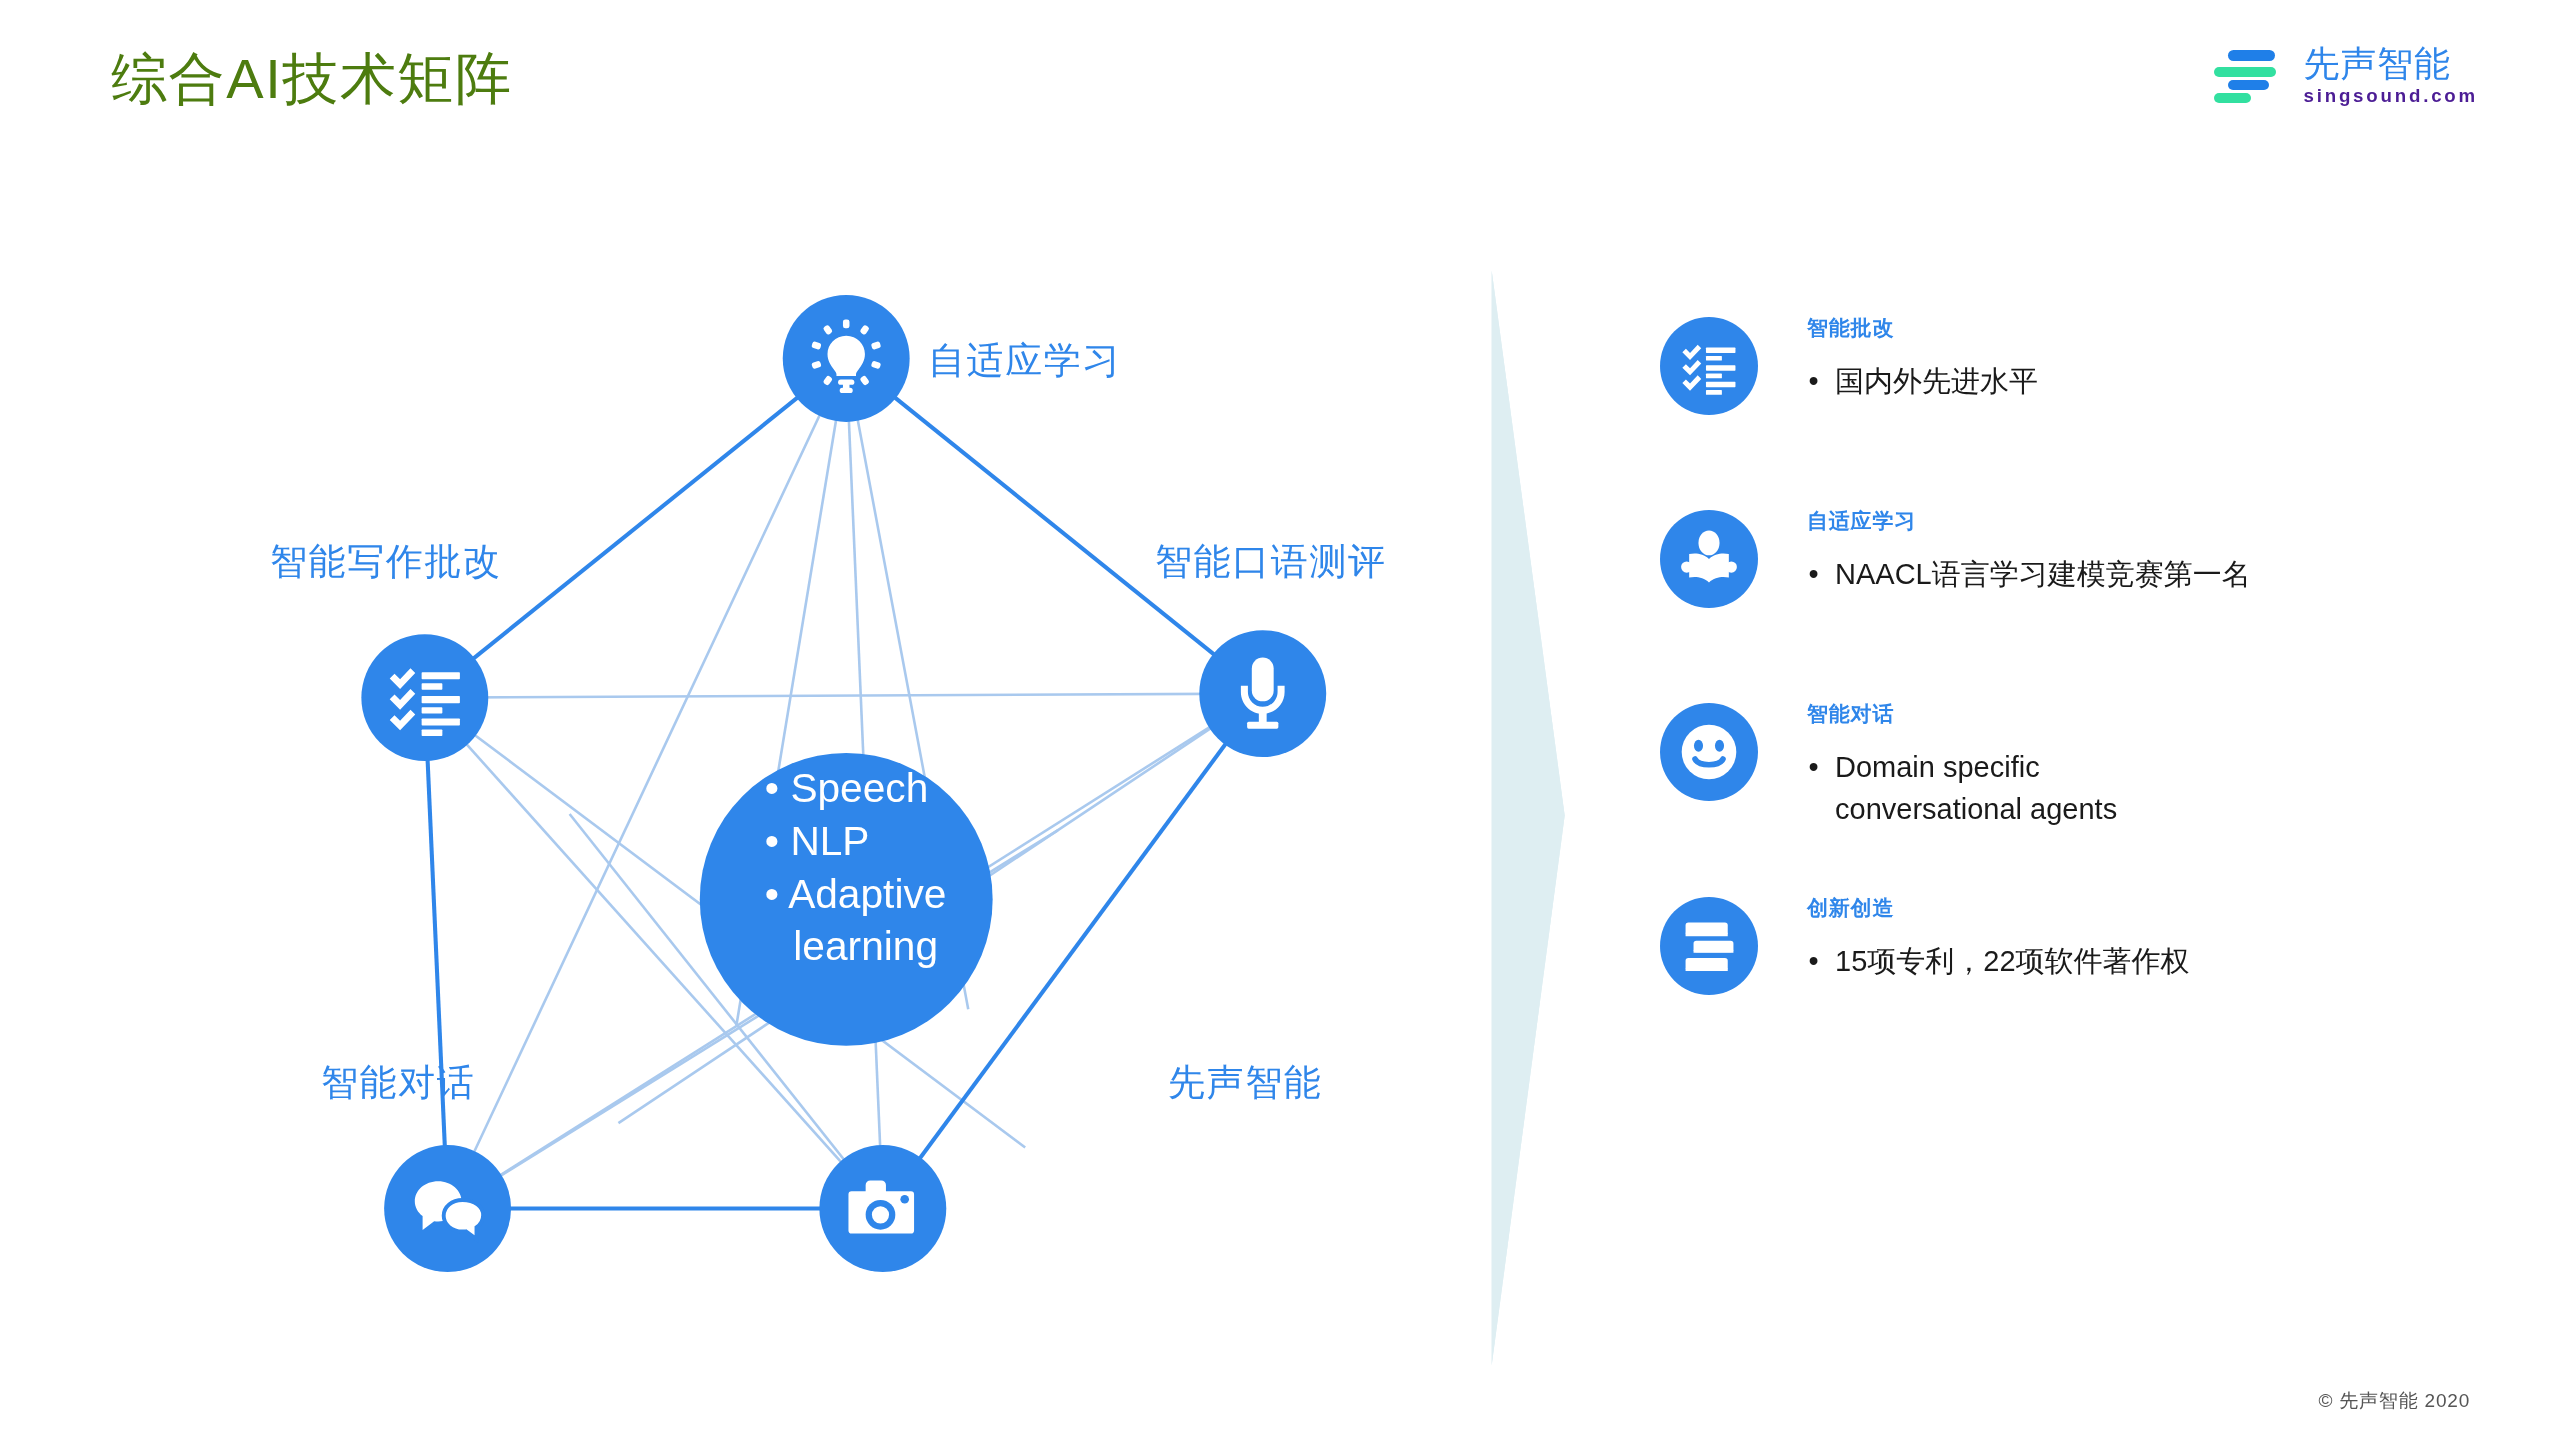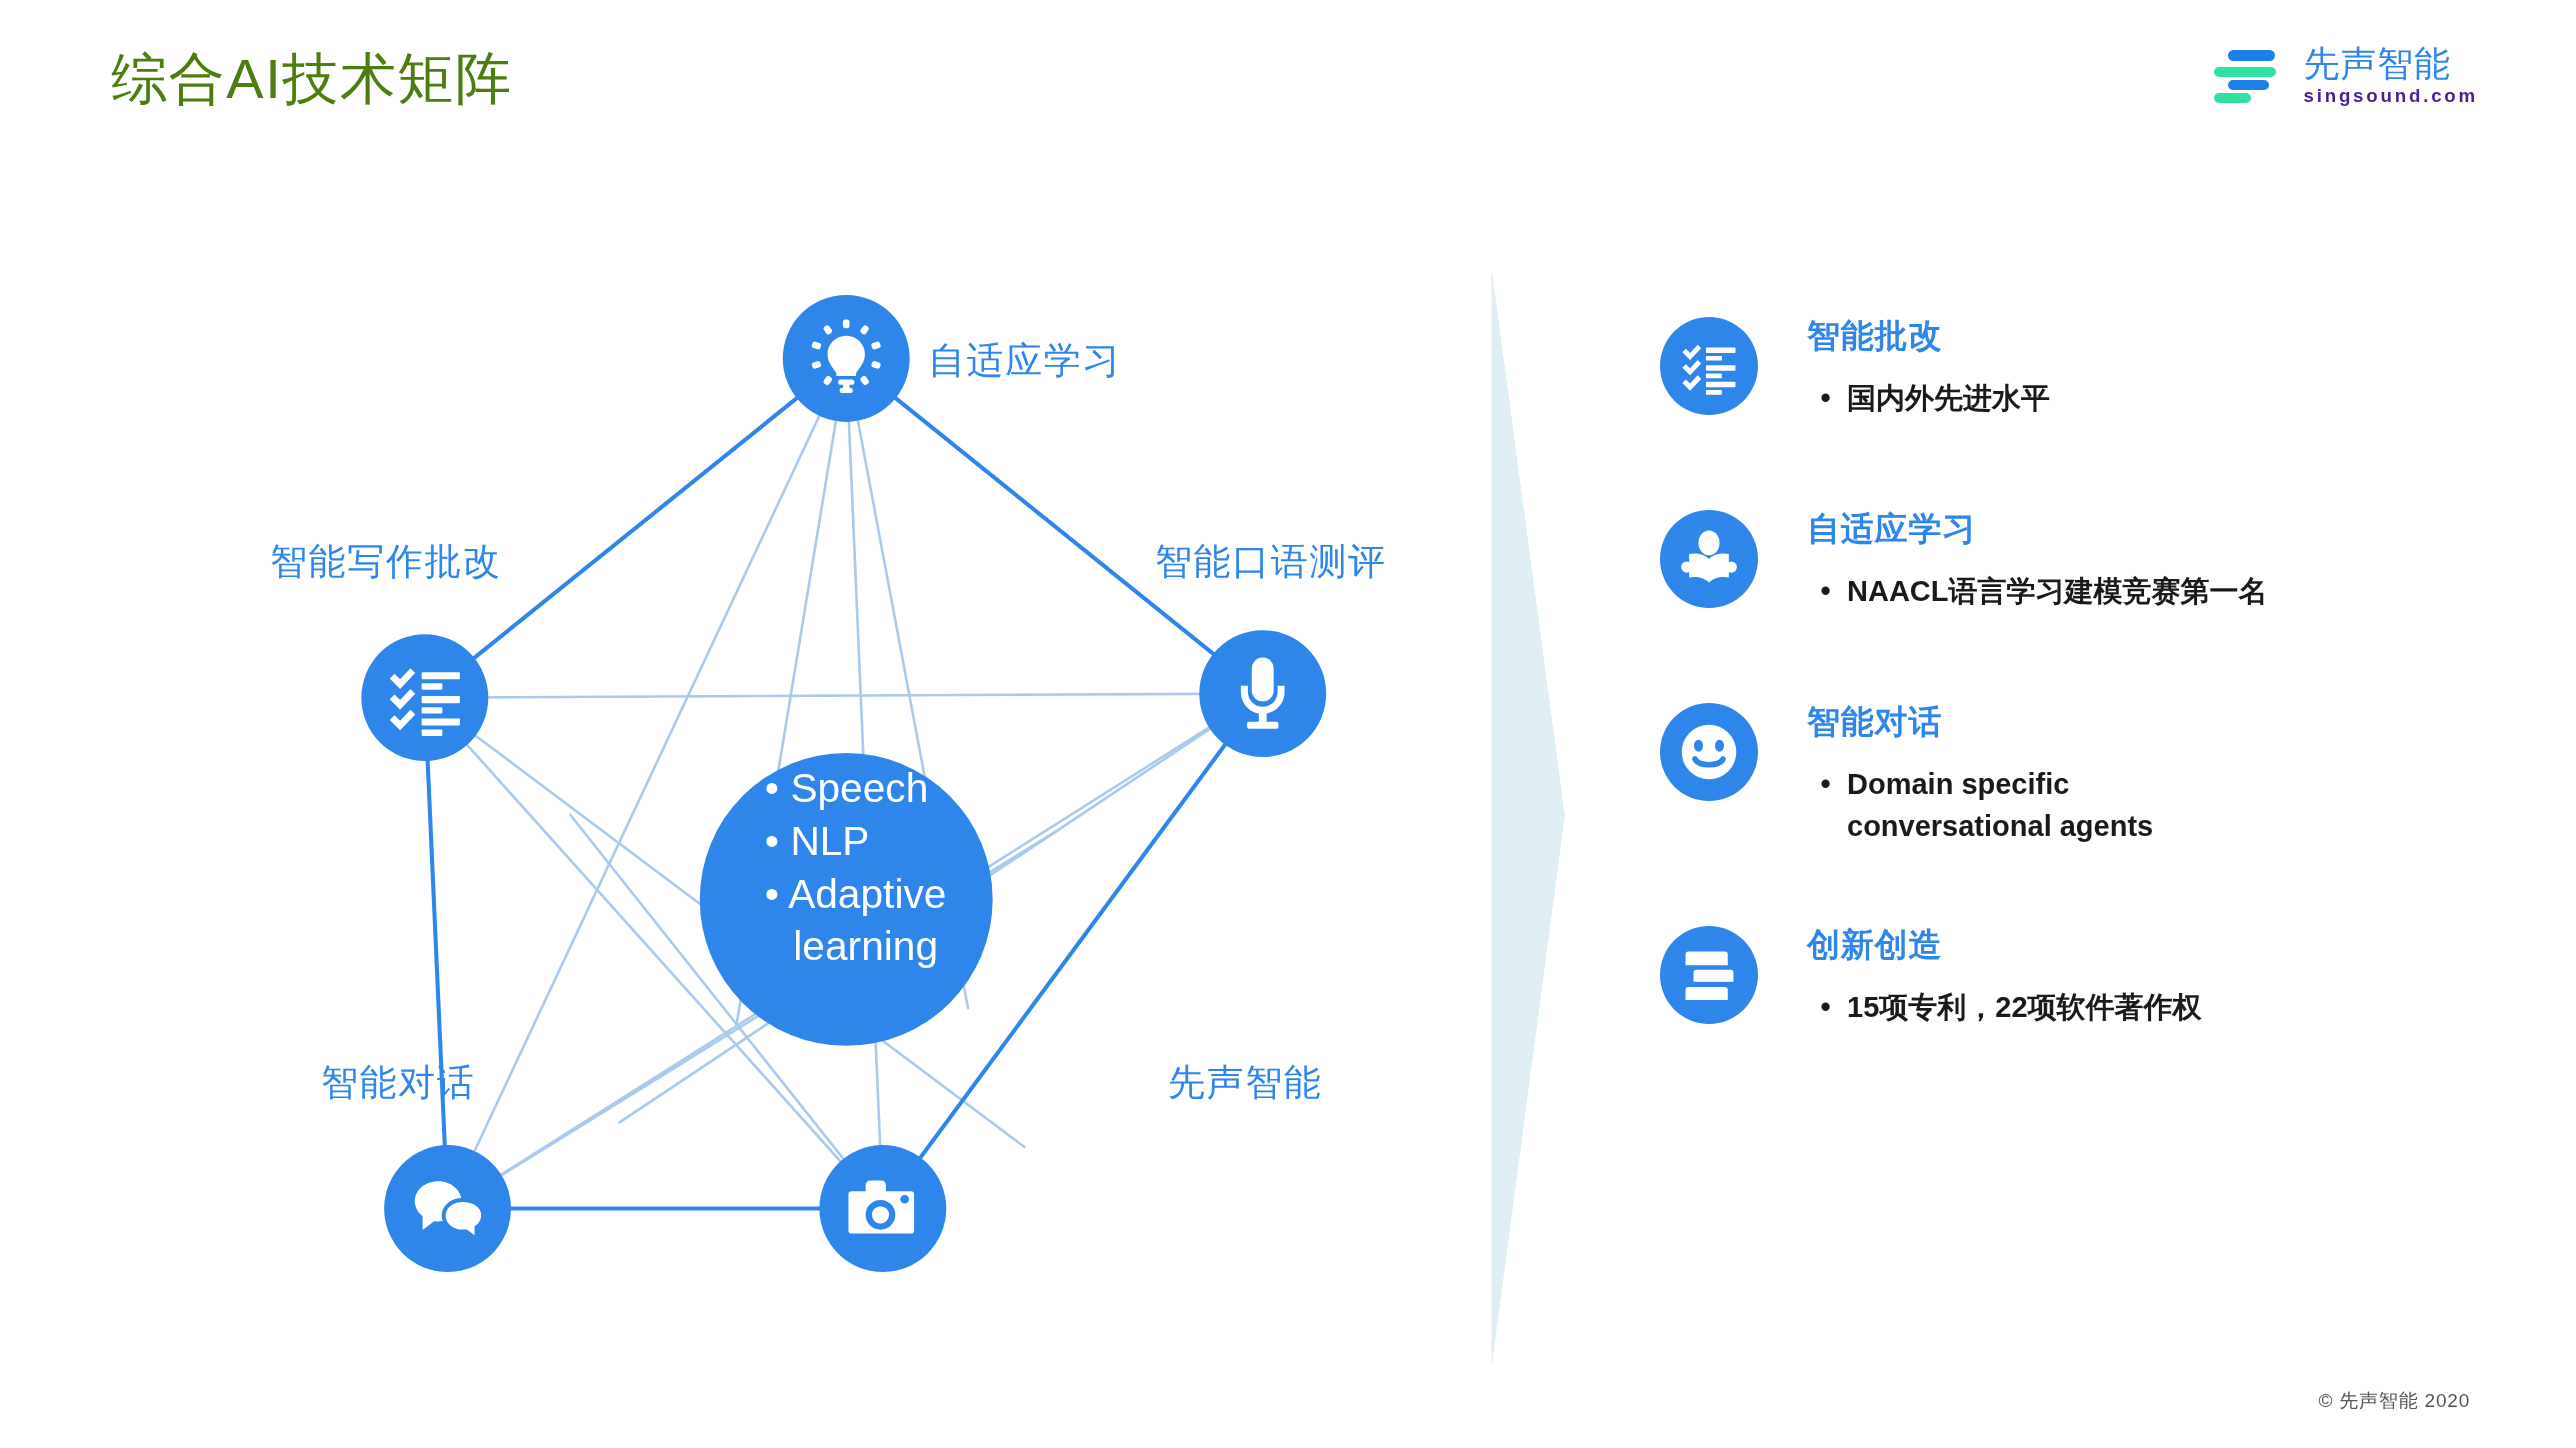--- a/index.html
+++ b/index.html
@@ -118,31 +118,30 @@
     display: flex;
     align-items: center;
     justify-content: center;
     margin-top: 8.1px;
   }
   .feature-text {
     margin-left: 49px;
     padding-top: 4.9px;
   }
   .feature-title {
-    font-size: 33px;
+    font-size: 21px;
     color: #2F86EA;
     font-weight: 700;
     letter-spacing: 0.8px;
     margin-bottom: 18px;
   }
   .feature-bullets {
-    margin: 12px;
+    margin: 0;
     padding: 0;
     list-style: none;
-    font-weight: bold;
   }
   .feature-bullets li {
     font-size: 29px;
     color: #1A1A1A;
     line-height: 1.45;
     position: relative;
     padding-left: 28px;
     white-space: pre-line;
   }
   .feature-bullets li::before {

